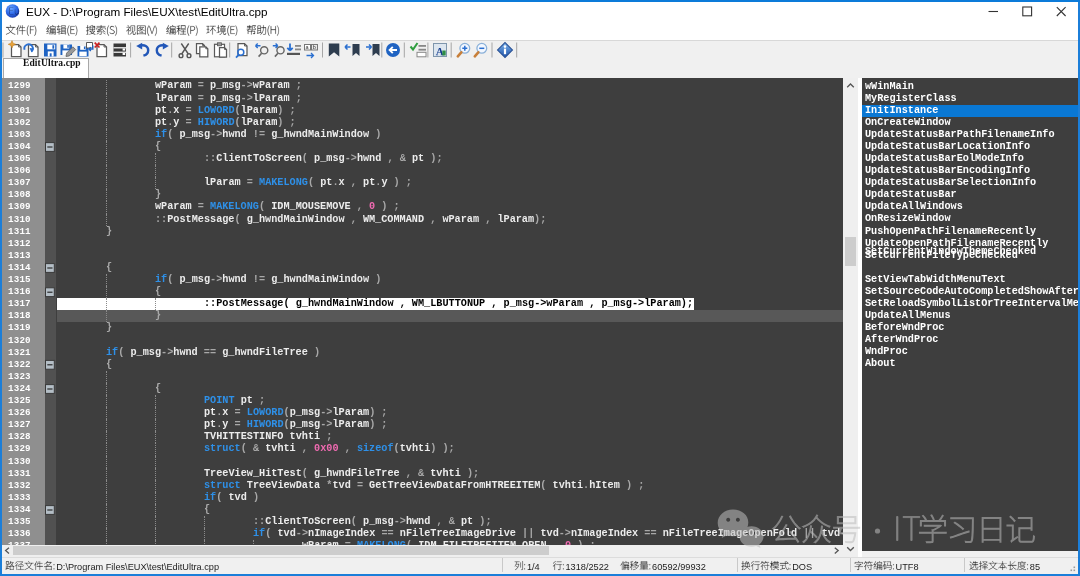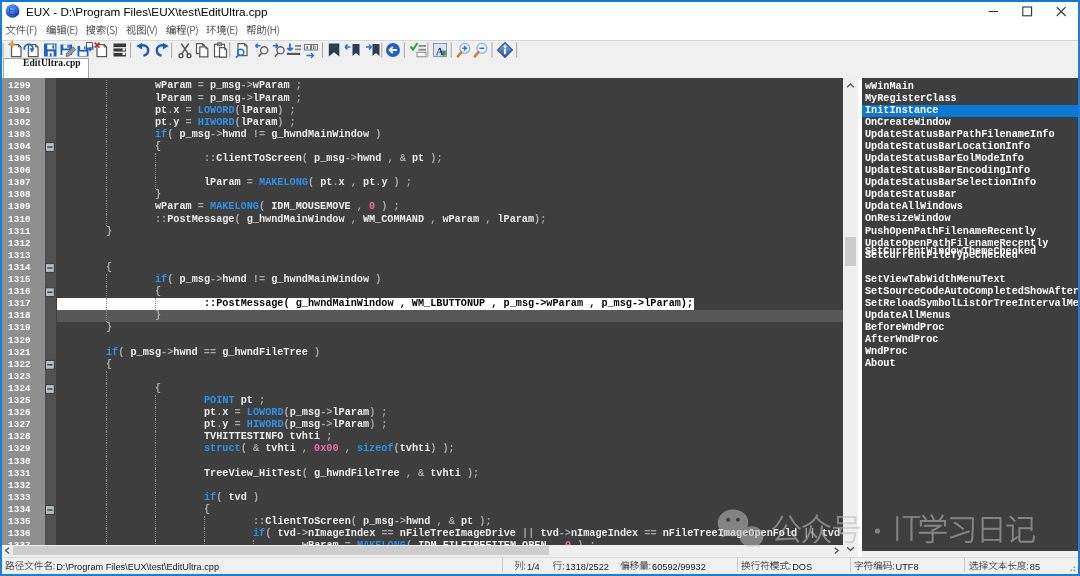--- a/index.html
+++ b/index.html
@@ -135,20 +135,21 @@
 <div class="cl" style="left:104.00px;top:244.45px"><i>}</i></div>
 <div class="cl" style="left:104.00px;top:268.65px"><span class="k">if</span><i>( </i><span>p_msg</span><i>-&gt;</i><span>hwnd</span><i> == </i><span>g_hwndFileTree</span><i> )</i></div>
 <div class="cl" style="left:104.00px;top:280.75px"><i>{</i></div>
 <div class="cl" style="left:153.00px;top:304.95px"><i>{</i></div>
 <div class="cl" style="left:202.00px;top:317.05px"><span class="k">POINT</span><span> </span><span>pt</span><i> ;</i></div>
 <div class="cl" style="left:202.00px;top:329.15px"><span>pt</span><i>.</i><span>x</span><i> = </i><span class="k">LOWORD</span><i>(</i><span>p_msg</span><i>-&gt;</i><span>lParam</span><i>) ;</i></div>
 <div class="cl" style="left:202.00px;top:341.25px"><span>pt</span><i>.</i><span>y</span><i> = </i><span class="k">HIWORD</span><i>(</i><span>p_msg</span><i>-&gt;</i><span>lParam</span><i>) ;</i></div>
 <div class="cl" style="left:202.00px;top:353.35px"><span>TVHITTESTINFO</span><span> </span><span>tvhti</span><i> ;</i></div>
 <div class="cl" style="left:202.00px;top:365.45px"><span class="k">struct</span><i>( &amp; </i><span>tvhti</span><i> , </i><span class="n">0x00</span><i> , </i><span class="k">sizeof</span><i>(</i><span>tvhti</span><i>) );</i></div>
 <div class="cl" style="left:202.00px;top:389.65px"><span>TreeView_HitTest</span><i>( </i><span>g_hwndFileTree</span><i> , &amp; </i><span>tvhti</span><i> );</i></div>
+<div class="cl" style="left:202.00px;top:401.75px"><span class="k">struct</span><span> </span><span>TreeViewData</span><i> *</i><span>tvd</span><i> = </i><span>GetTreeViewDataFromHTREEITEM</span><i>( </i><span>tvhti</span><i>.</i><span>hItem</span><i> ) ;</i></div>
 <div class="cl" style="left:202.00px;top:413.85px"><span class="k">if</span><i>( </i><span>tvd</span><i> )</i></div>
 <div class="cl" style="left:202.00px;top:425.95px"><i>{</i></div>
 <div class="cl" style="left:251.00px;top:438.05px"><i>::</i><span>ClientToScreen</span><i>( </i><span>p_msg</span><i>-&gt;</i><span>hwnd</span><i> , &amp; </i><span>pt</span><i> );</i></div>
 <div class="cl" style="left:251.00px;top:450.15px"><span class="k">if</span><i>( </i><span>tvd</span><i>-&gt;</i><span>nImageIndex</span><i> == </i><span>nFileTreeImageDrive</span><i> || </i><span>tvd</span><i>-&gt;</i><span>nImageIndex</span><i> == </i><span>nFileTreeImageOpenFold</span><i> || </i><span>tvd</span><i>-&gt;</i></div>
 <div class="cl" style="left:300.00px;top:462.25px"><span>wParam</span><i> = </i><span class="k">MAKELONG</span><i>( </i><span>IDM_FILETREEITEM_OPEN</span><i> , </i><span class="n">0</span><i> ) ;</i></div>
 </div>
 <div class="abs" style="left:2px;top:545px;width:841px;height:11.5px;background:#efefef"></div>
 <div class="abs" style="left:13px;top:546.2px;width:536px;height:9.2px;background:#cdcdcd"></div>
 <div class="abs" style="left:843px;top:78px;width:14.5px;height:478.5px;background:#efefef"></div>
 <div class="abs" style="left:844.5px;top:237px;width:11.5px;height:29px;background:#cdcdcd"></div>

